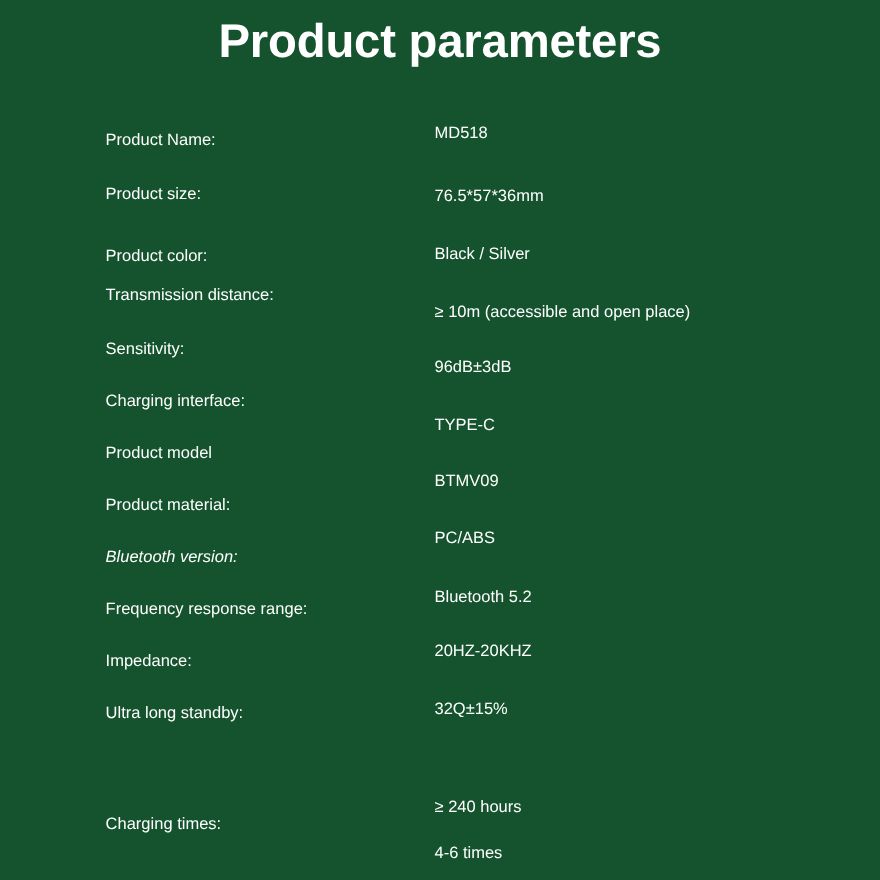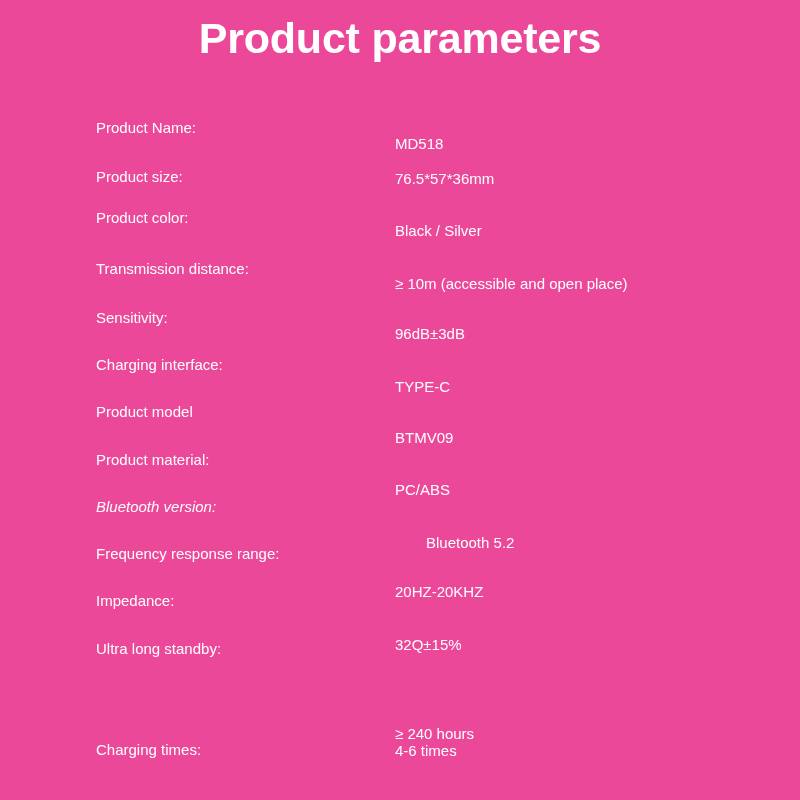--- a/index.html
+++ b/index.html
@@ -59,35 +59,35 @@
   .spec-label {
     left: 96px;
   }
   .spec-value {
     left: 395px;
   }
 </style>
 </head>
 <body style="background: rgb(0, 0, 0); color: rgb(255, 255, 255);">
 
-<div id="spec-sheet" style="background: #ec4899;">
+<div id="spec-sheet" style="background: #14532d;">
 
   <div id="page-title">Product parameters</div>
 
   <div id="spec-table">
       <div class="spec-row">
         <div class="spec-label" style="top: 120px;">Product Name:</div>
-        <div class="spec-value" style="top: 136px;">MD518</div>
+        <div class="spec-value" style="top: 113px;">MD518</div>
       </div>
       <div class="spec-row">
         <div class="spec-label" style="top: 169px;">Product size:</div>
         <div class="spec-value" style="top: 171px;">76.5*57*36mm</div>
       </div>
       <div class="spec-row">
-        <div class="spec-label" style="top: 210px;">Product color:</div>
+        <div class="spec-label" style="top: 225px;">Product color:</div>
         <div class="spec-value" style="top: 223px;">Black / Silver</div>
       </div>
       <div class="spec-row">
         <div class="spec-label" style="top: 261px;">Transmission distance:</div>
         <div class="spec-value" style="top: 276px;">≥ 10m (accessible and open place)</div>
       </div>
       <div class="spec-row">
         <div class="spec-label" style="top: 310px;">Sensitivity:</div>
         <div class="spec-value" style="top: 326px;">96dB±3dB</div>
       </div>
@@ -98,33 +98,33 @@
       <div class="spec-row">
         <div class="spec-label" style="top: 404px;">Product model</div>
         <div class="spec-value" style="top: 430px;">BTMV09</div>
       </div>
       <div class="spec-row">
         <div class="spec-label" style="top: 452px;">Product material:</div>
         <div class="spec-value" style="top: 482px;">PC/ABS</div>
       </div>
       <div class="spec-row">
         <div class="spec-label" style="top: 499px; font-style: italic;">Bluetooth version:</div>
-        <div class="spec-value" style="top: 535px; margin-left: 31px;">Bluetooth 5.2</div>
+        <div class="spec-value" style="top: 535px;">Bluetooth 5.2</div>
       </div>
       <div class="spec-row">
         <div class="spec-label" style="top: 546px;">Frequency response range:</div>
         <div class="spec-value" style="top: 584px;">20HZ-20KHZ</div>
       </div>
       <div class="spec-row">
         <div class="spec-label" style="top: 593px;">Impedance:</div>
         <div class="spec-value" style="top: 637px;">32Q±15%</div>
       </div>
       <div class="spec-row">
         <div class="spec-label" style="top: 641px;">Ultra long standby:</div>
         <div class="spec-value" style="top: 690px; margin-top: 36px;">≥ 240 hours</div>
       </div>
       <div class="spec-row">
         <div class="spec-label" style="top: 742px;">Charging times:</div>
-        <div class="spec-value" style="top: 743px; text-align: right;">4-6 times</div>
+        <div class="spec-value" style="top: 768px; text-align: right;">4-6 times</div>
       </div>
     </div>
 
 </div>
 
 </body></html>

